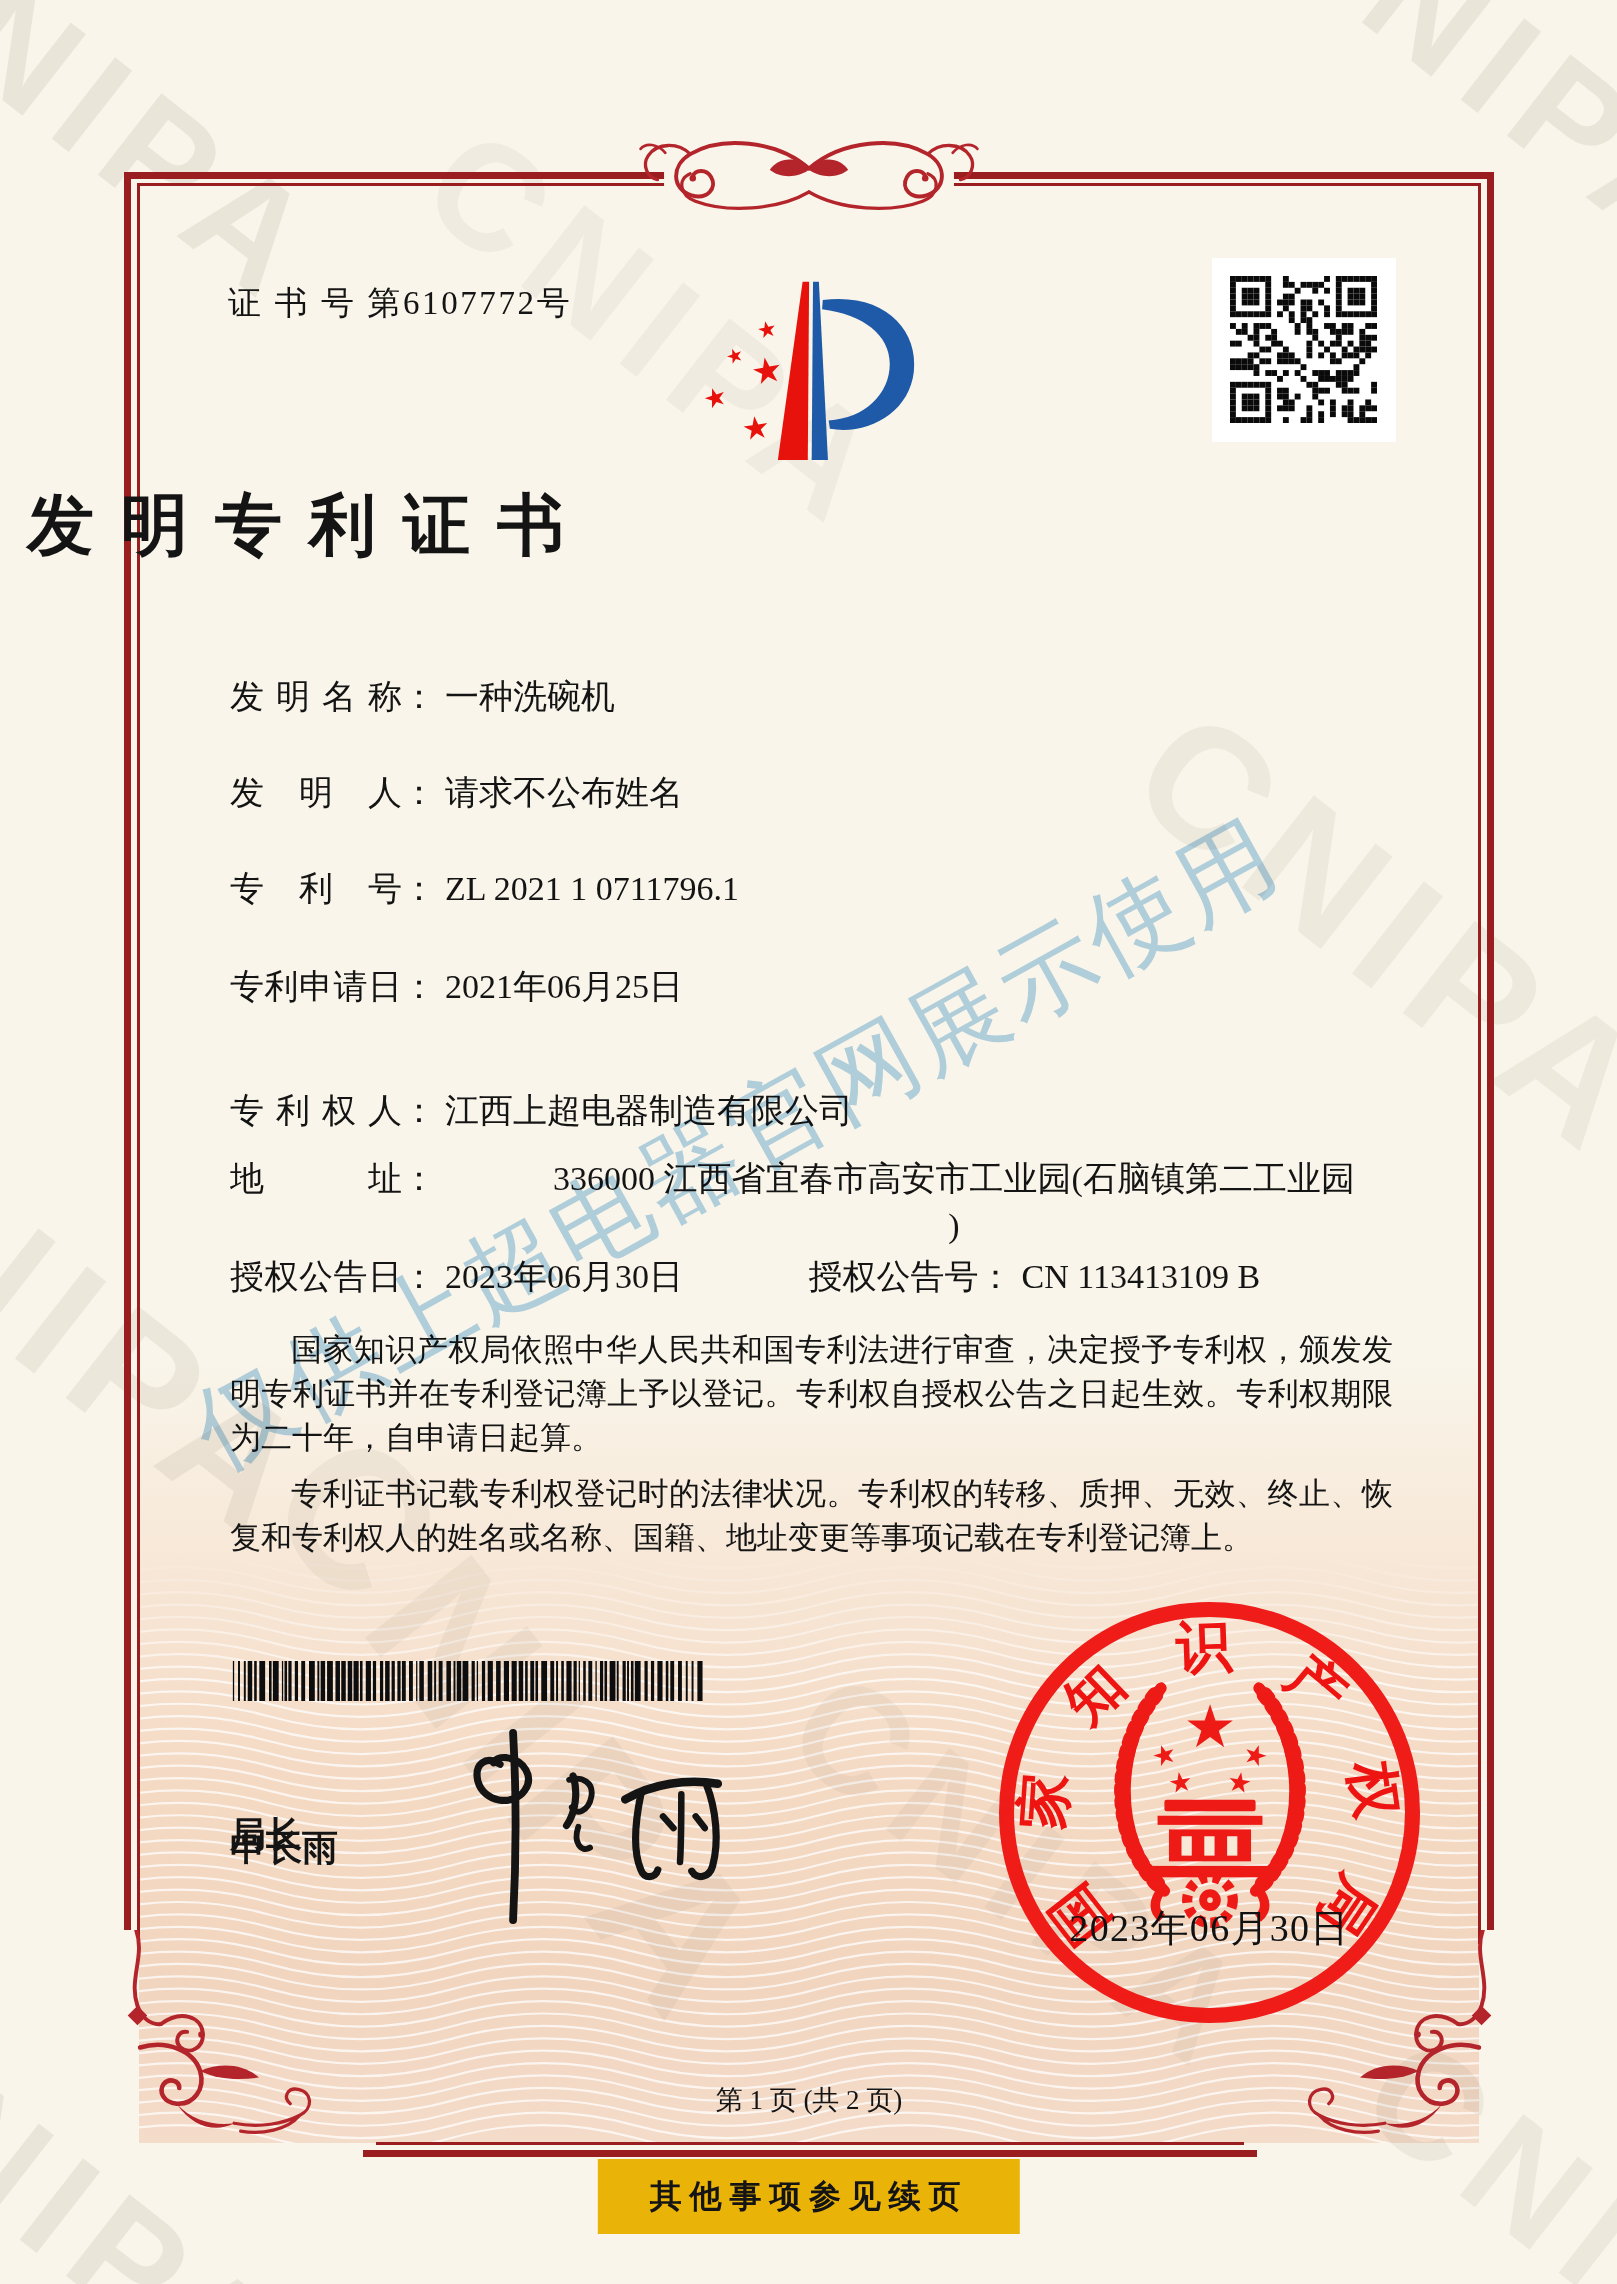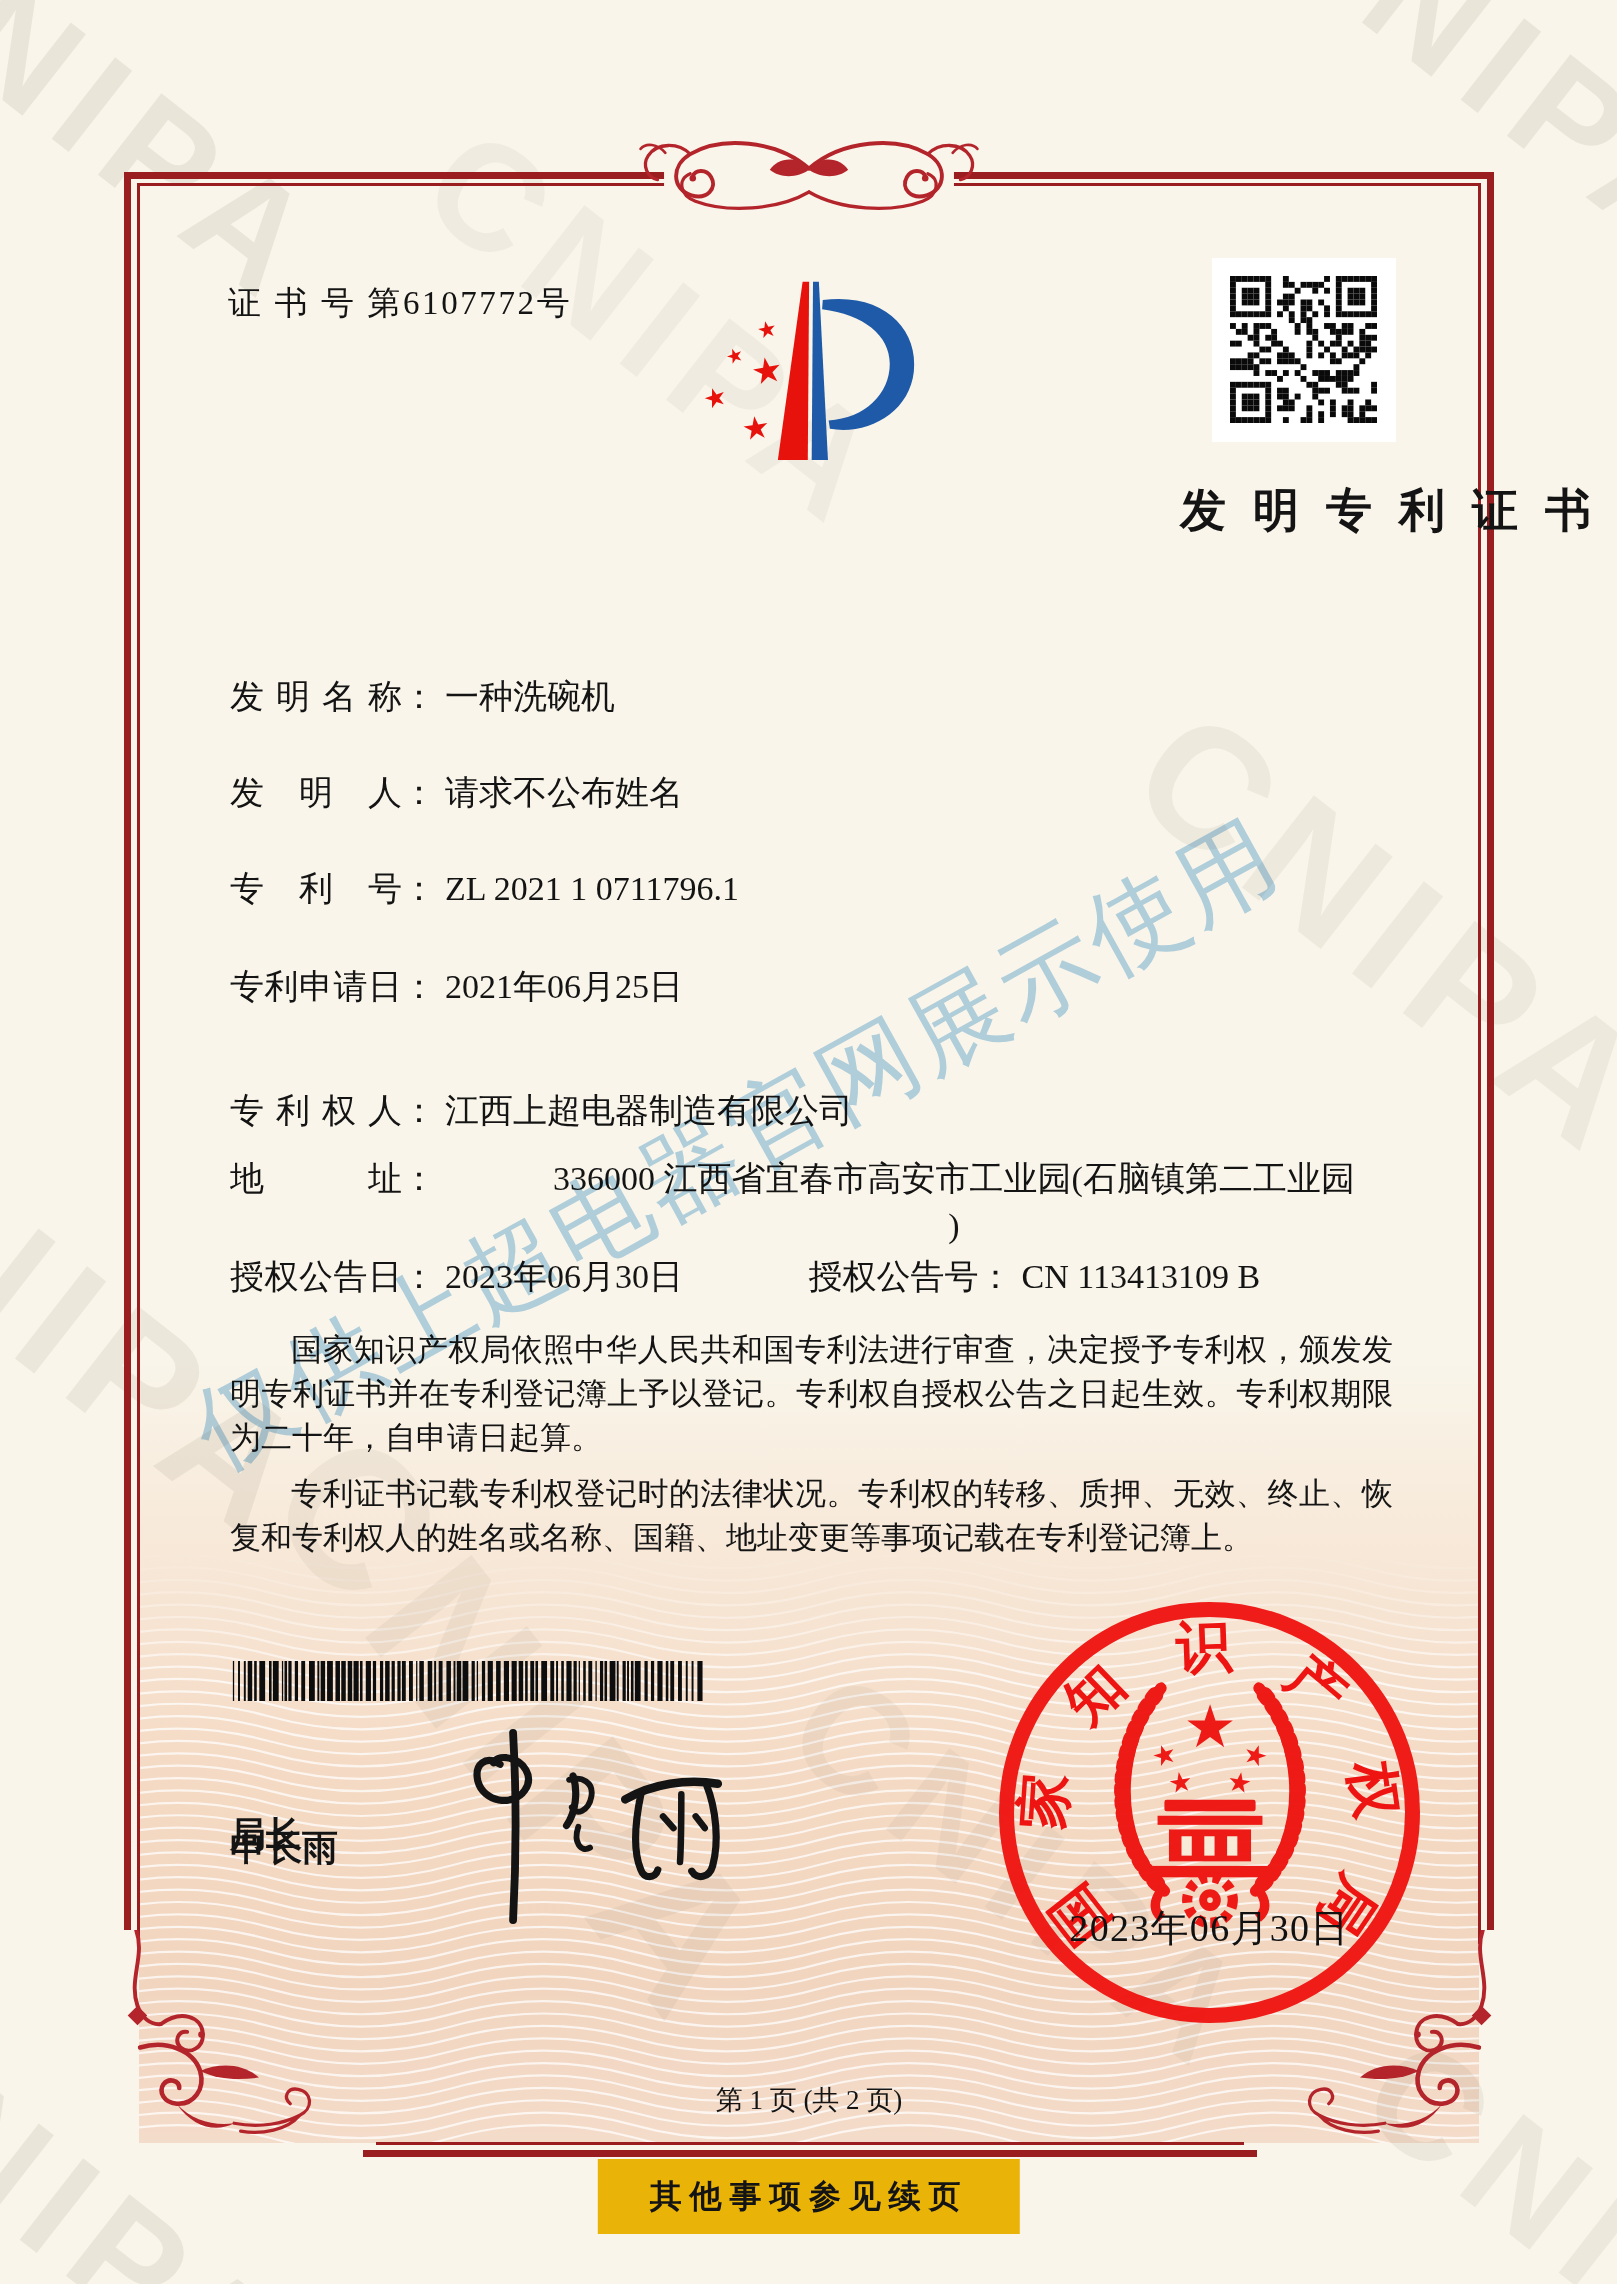--- a/index.html
+++ b/index.html
@@ -51,22 +51,22 @@
   .orn-top{position:absolute;left:587px;top:128px;z-index:4;}
   .orn-corner{position:absolute;top:1930px;z-index:4;}
   .orn-left{left:97px;}
   .orn-right{left:1300px;transform:scaleX(-1);}
   
   .cert-no{position:absolute;left:228px;top:281px;font-size:33px;letter-spacing:2.6px;z-index:5;}
   .logo{position:absolute;left:689px;top:274px;z-index:5;}
   .qr-box{position:absolute;left:1212px;top:258px;width:184px;height:184px;background:#fff;z-index:5;}
   .qr-box svg{position:absolute;left:18px;top:18px;}
   .title{
-    position:absolute;left:0;top:480px;width:100%;text-align:right;
-    font-size:46px;font-weight:bold;letter-spacing:27px;text-indent:27px;z-index:5;
+    position:absolute;left:0;top:480px;width:100%;text-align:left;
+    font-size:67px;font-weight:bold;letter-spacing:27px;text-indent:27px;z-index:5;
   }
   .row{position:absolute;left:230px;font-size:34px;line-height:47px;z-index:5;white-space:nowrap;}
   .row .lbl{display:inline-block;width:172px;text-align:justify;text-align-last:justify;vertical-align:top;}
   .row .val{margin-left:9px;vertical-align:top;}
   .row .val.wrap{display:inline-block;white-space:pre-line;width:1018px;text-align:center;}
   .row .col2{margin-left:117px;}
   .paras{position:absolute;left:230px;top:1328px;width:1163px;z-index:5;}
   .paras p{margin:0 0 11.7px 0;font-size:31px;line-height:44px;text-align:justify;text-indent:61px;}
   .barcode{position:absolute;left:230px;top:1661px;z-index:5;}
   .signer{position:absolute;left:230px;font-size:36px;font-weight:bold;z-index:5;

